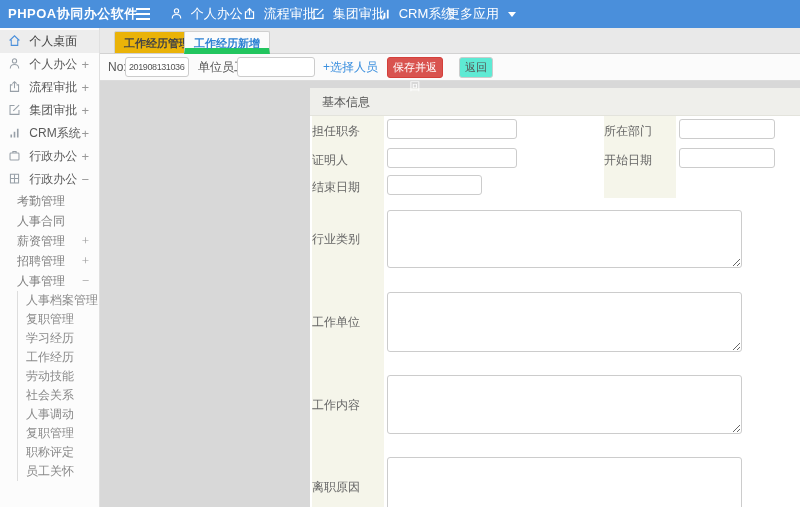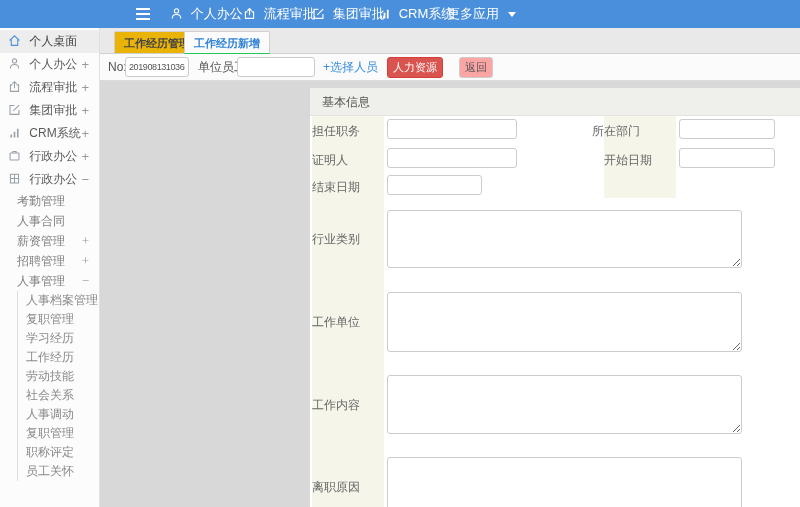--- a/index.html
+++ b/index.html
@@ -26,31 +26,31 @@
   .s2 { position:relative; height:20px; line-height:20px; padding-left:17px; color:#808080; cursor:pointer; white-space:nowrap;font-family:Liberation Serif, serif; }
   .s3wrap { margin-left:17px; border-left:1px solid #ddd; }
   .s3 { height:19px; line-height:19px; padding-left:8px; color:#8a8a8a; cursor:pointer; white-space:nowrap; }
 
   
   .main { position:absolute; left:100px; top:28px; width:700px; height:479px; }
   .tabstrip { position:relative; height:26px; background:#e9e9e9; border-bottom:1px solid #d2d2d2; z-index:2; }
   .tab { position:absolute; bottom:-1px; height:23px; line-height:22px; padding:0 9px; font-size:11px; font-weight:bold;
          border:1px solid #d0d0d0; border-radius:2px 2px 0 0; cursor:pointer; white-space:nowrap; }
   .tab.inactive { left:14px; background:#eab308; color:#444; }
-  .tab.active { left:84px; background:#fbfbfb; color:#2f82d4; border-bottom:1px solid #22c55e; }
+  .tab.active { left:84px; background:#fbfbfb; color:#2f82d4; border-bottom:6px solid #22c55e; }
 
   .toolbar { position:relative; height:27px; background:#fbfbfb; border-bottom:1px solid #dcdcdc; z-index:1; }
   .tb-label { position:absolute; top:0; line-height:27px; color:#555; }
   .tb-input { position:absolute; top:3px; height:20px; border:1px solid #ccc; border-radius:3px; background:#fff; color:#555; padding:0 3px; }
   #no-input { left:25px; width:64px; font-size:9px; letter-spacing:-0.4px; }
   #emp-input { left:137px; width:78px; font-size:11px; }
   .tb-link { position:absolute; left:223px; top:0; line-height:27px; color:#3b8fde; cursor:pointer; }
   .btn { position:absolute; top:3px; height:21px; line-height:19px; font-size:11px; border-radius:3px; cursor:pointer; text-align:center; }
   .btn-danger { left:287px; width:56px; background:#d9534f; border:1px solid #d43f3a; color:#fff; }
-  .btn-default { left:359px; width:34px; background:#fca5a5; border:1px solid #ccc; color:#555; }
+  .btn-default { left:359px; width:34px; background:#5eead4; border:1px solid #ccc; color:#555; }
 
   .content { position:absolute; left:0; top:53px; width:700px; height:426px; background:#d8d8d8; }
 
   
   .panel { position:absolute; left:210px; top:7px; width:490px; height:440px; background:#fff; }
   .panel-header { height:28px; line-height:28px; padding-left:12px; background:#efefeb; border-bottom:1px solid #e3e3dc; color:#555; font-size:12px; }
   .panel-body { position:relative; height:412px; }
   .beige { position:absolute; background:#f5f5ea; }
   .beige-left { left:2px; top:0; width:72px; height:412px; }
   .beige-right { left:294px; top:0; width:72px; height:82px; }
@@ -58,20 +58,21 @@
   .finput { position:absolute; height:20px; border:1px solid #ccc; border-radius:3px; background:#fff; padding:0 4px; font-size:12px; color:#333; }
   .ftext { position:absolute; left:77px; width:355px; border:1px solid #ccc; border-radius:3px; background:#fff; resize:both;
            font-family:"Liberation Sans","DejaVu Sans",sans-serif; font-size:12px; color:#333; padding:3px 4px; }
 </style>
 </head>
 <body>
 
 <div id="app">
 
   <div class="topbar">
+    <div class="logo">PHPOA协同办公软件</div>
     <div class="hamburger">
       <svg width="16" height="14" viewBox="0 0 16 14">
           <g stroke="#fff" stroke-width="2">
             <path d="M1 2h14M1 7h14M1 12h14"></path>
           </g>
         </svg>
     </div>
     <div class="topnav-item" style="left:170px">
       <span class="ticon"><svg width="13" height="13" viewBox="0 0 16 16" fill="none" stroke="#fff" stroke-width="1.4">
             <circle cx="8" cy="4.8" r="2.6"></circle>
@@ -181,34 +182,34 @@
       <div class="tab inactive">工作经历管理</div>
       <div class="tab active">工作经历新增</div>
     </div>
 
     <div class="toolbar">
       <span class="tb-label" style="left:8px">No:</span>
       <input class="tb-input" id="no-input" value="20190813103658" style="">
       <span class="tb-label" style="left:98px">单位员工:</span>
       <input class="tb-input" id="emp-input" value="" style="">
       <span class="tb-link">+选择人员</span>
-      <div class="btn btn-danger">人力资源</div>
+      <div class="btn btn-danger">保存并返回</div>
       <div class="btn btn-default">返回</div>
     </div>
 
     <div class="content">
       <div class="panel">
         <div class="panel-header">基本信息</div>
         <div class="panel-body">
           <div class="beige beige-left"></div>
           <div class="beige beige-right"></div>
 
           <div class="flabel" style="left:2px; top:8px">担任职务</div>
           <input class="finput" style="left: 77px; top: 3px; width: 130px;" value="">
-          <div class="flabel" style="left:282px; top:8px">所在部门</div>
+          <div class="flabel" style="left:294px; top:8px">所在部门</div>
           <input class="finput" style="left: 369px; top: 3px; width: 96px;" value="">
 
           <div class="flabel" style="left:2px; top:37px">证明人</div>
           <input class="finput" style="left: 77px; top: 32px; width: 130px;" value="">
           <div class="flabel" style="left:294px; top:37px">开始日期</div>
           <input class="finput" style="left: 369px; top: 32px; width: 96px;" value="">
 
           <div class="flabel" style="left:2px; top:64px">结束日期</div>
           <input class="finput" style="left: 77px; top: 59px; width: 95px;" value="">
 

